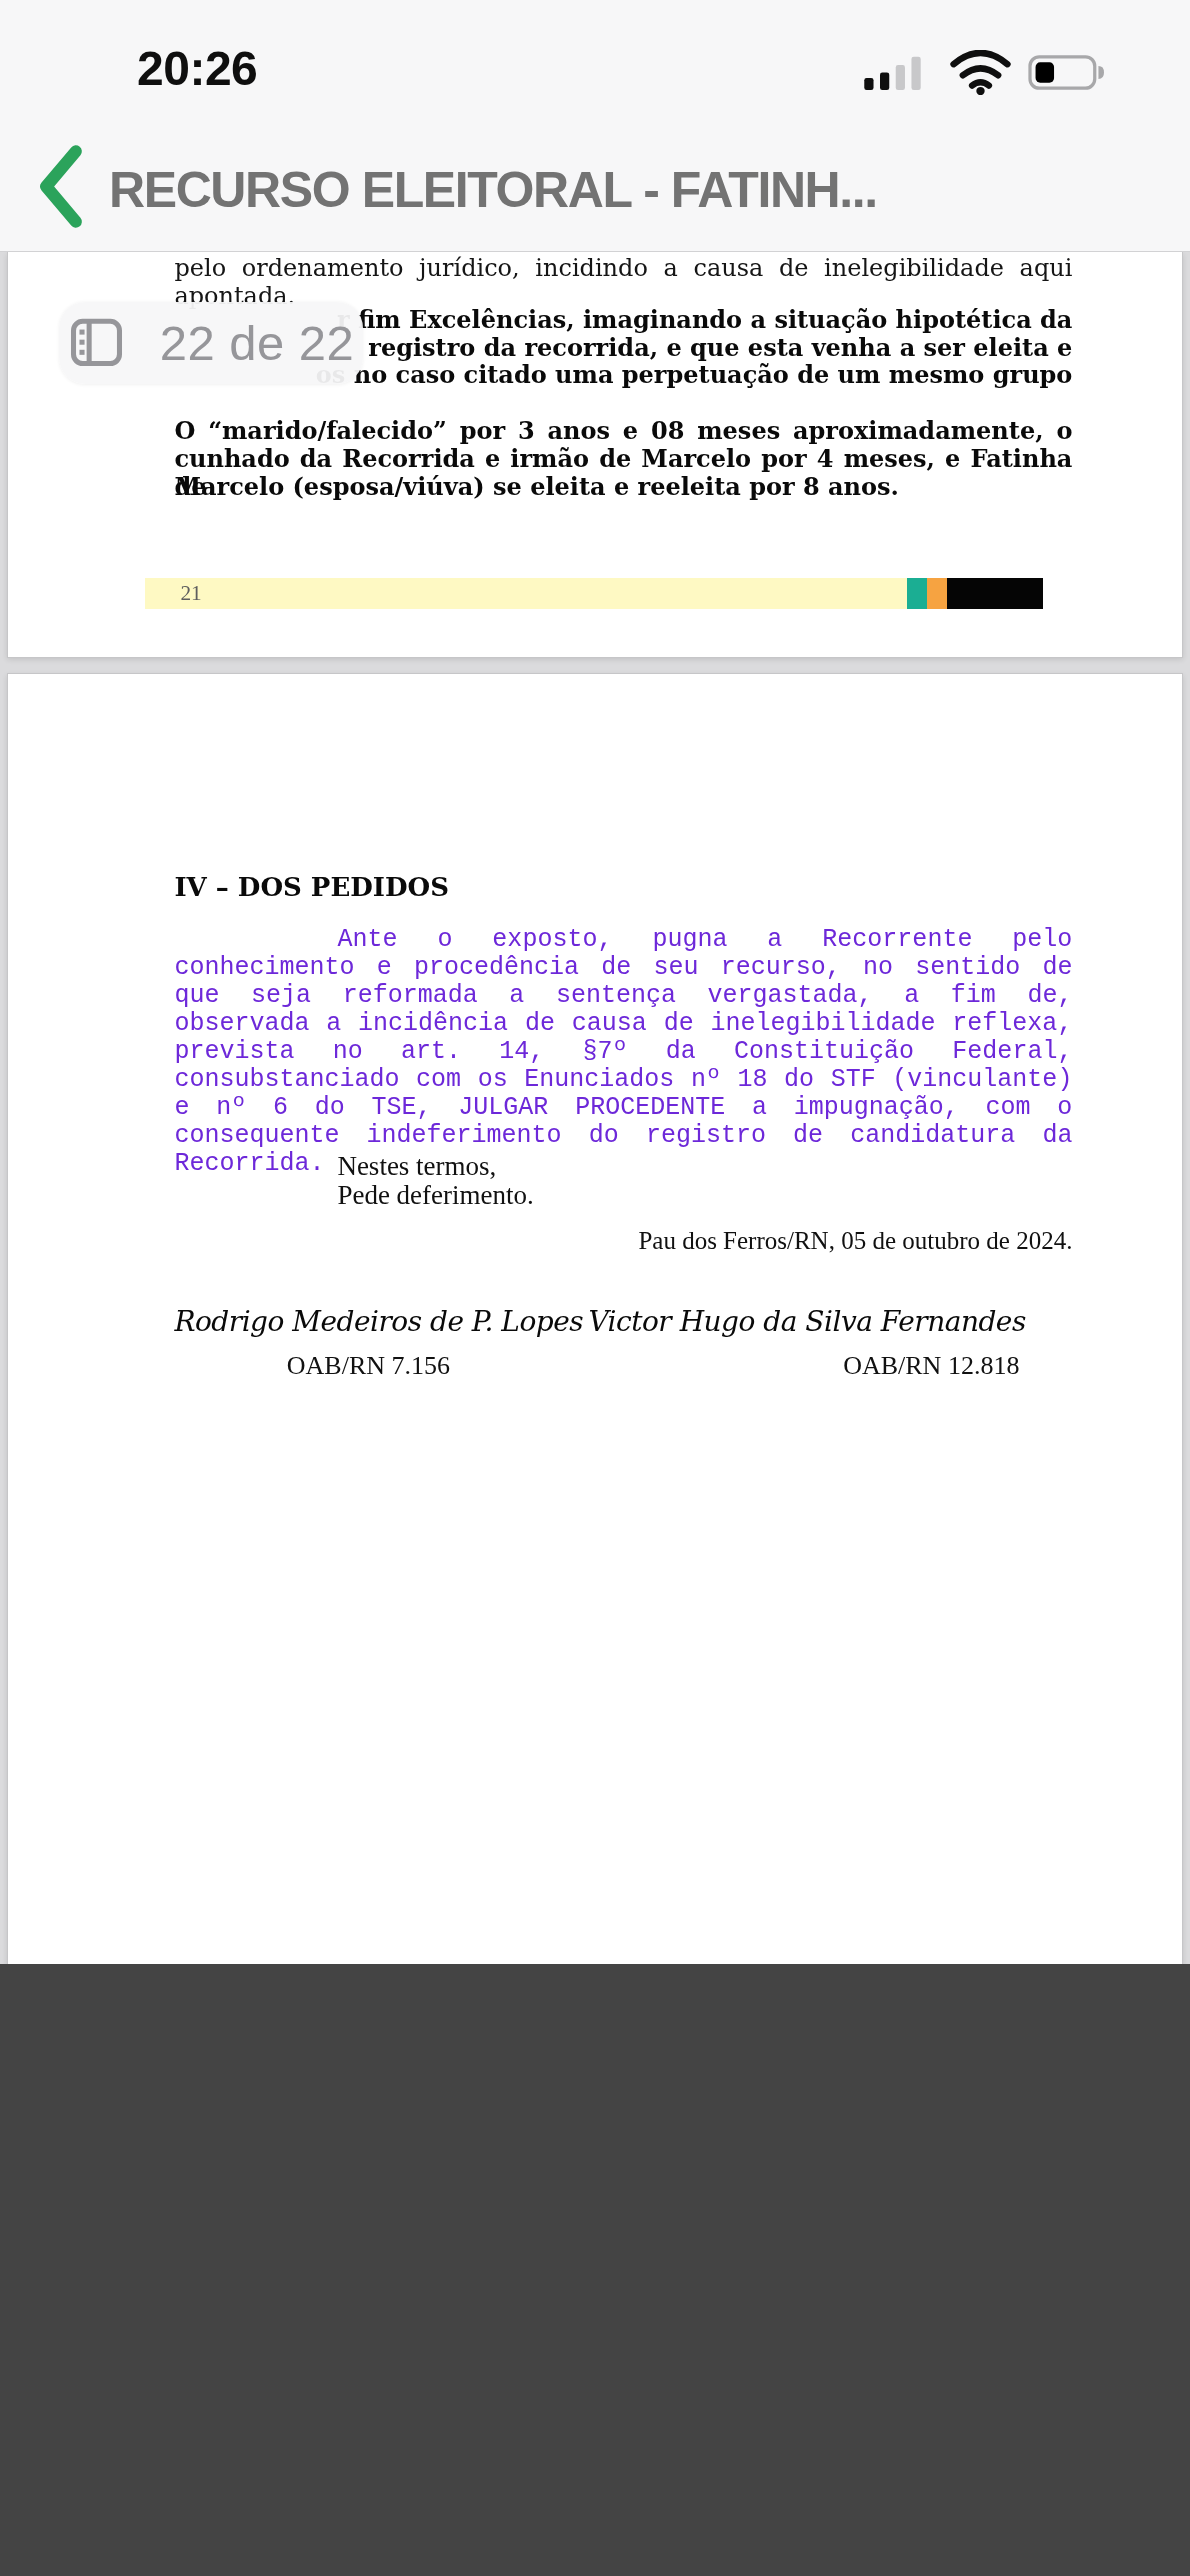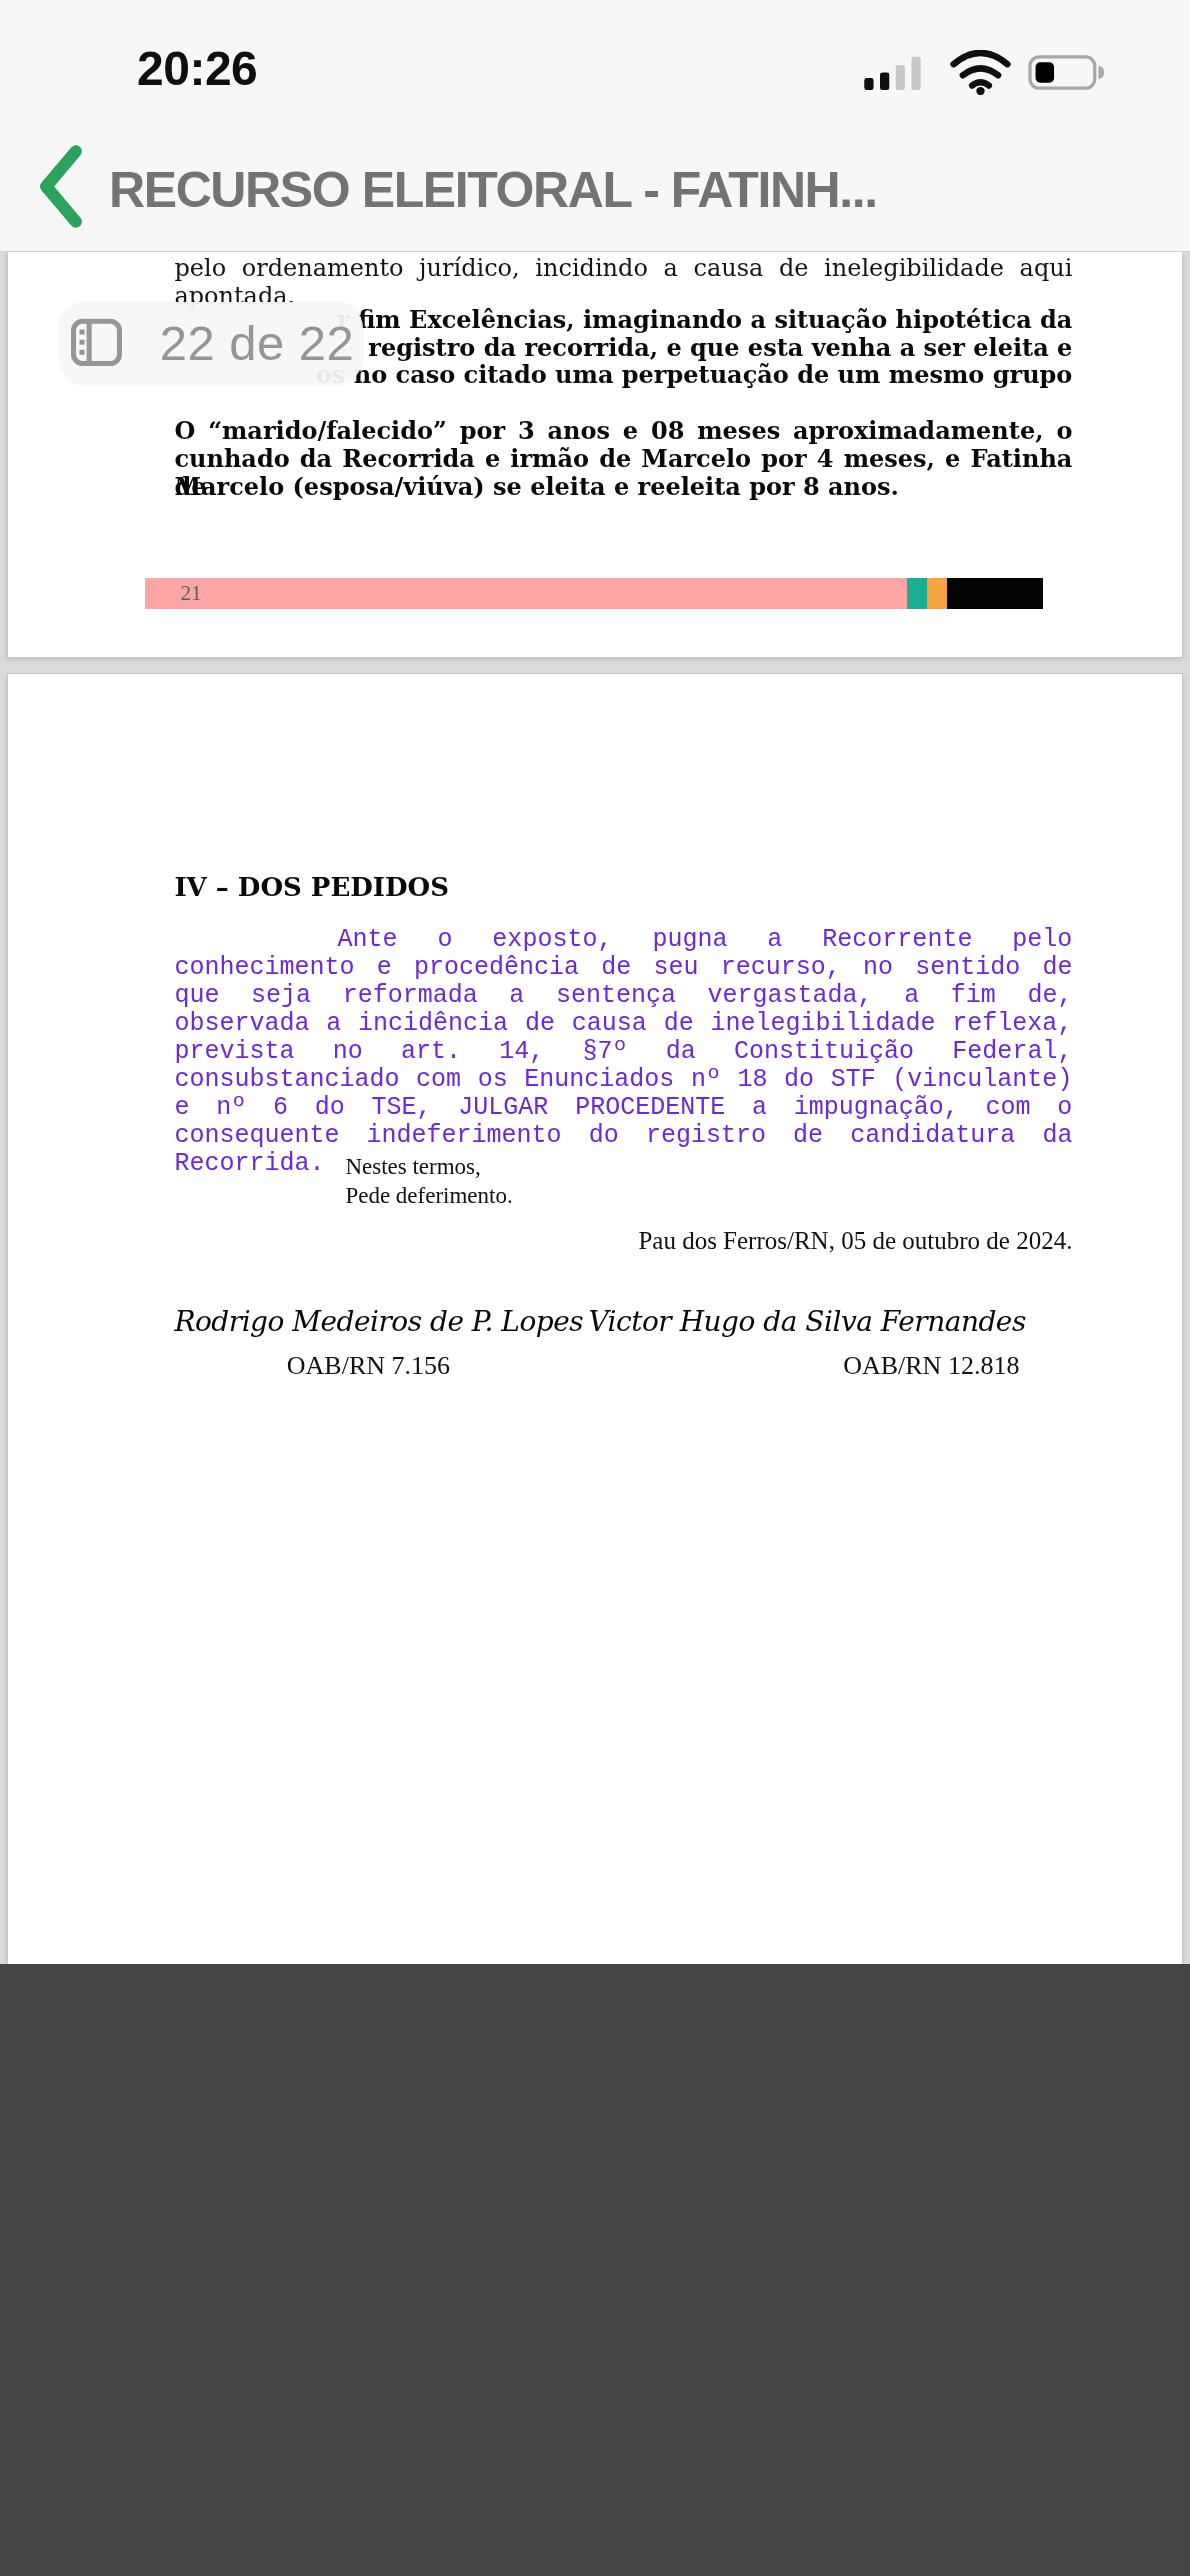--- a/index.html
+++ b/index.html
@@ -24,30 +24,30 @@
   .page1{top:0;height:406px;border-top:none;}
   .page2{top:421px;height:1666px;}
   
   .doc-line{position:absolute;left:166px;width:898px;height:28px;font-family:"DejaVu Serif",serif;color:#151515;}
   .intro{font-size:24px;line-height:28px;}
   .just{text-align:justify;text-align-last:justify;}
   .boldline{font-weight:700;font-size:24px;line-height:28px;color:#0a0a0a;}
   .ralign{text-align:right;}
   .p22-heading{position:absolute;left:166px;top:198px;font-family:"DejaVu Serif",serif;font-weight:700;font-size:26px;color:#0a0a0a;}
   .p22-body{position:absolute;left:166px;top:252px;width:898px;font-family:Liberation Mono, monospace;font-size:25px;line-height:28px;color:#6d28d9;text-align:justify;text-indent:163px;}
-  .p22-closing{position:absolute;left:329px;top:478px;font-family:"Liberation Serif",serif;font-size:23px;line-height:29px;color:#111;margin-left:8px;}
+  .p22-closing{position:absolute;left:329px;top:478px;font-family:"Liberation Serif",serif;font-size:27px;line-height:29px;color:#111;}
   .p22-date{position:absolute;left:166px;top:553px;width:898px;text-align:right;font-family:"Liberation Serif",serif;font-size:25px;color:#111;}
   .sig-block{position:absolute;top:631px;}
   .sig-name{font-family:"DejaVu Serif",serif;font-style:italic;font-size:28px;letter-spacing:-0.5px;color:#0a0a0a;white-space:nowrap;text-align:right;}
   .sig-oab{font-family:"Liberation Serif",serif;font-size:26px;color:#111;margin-top:13px;}
   .sig1{left:166px;width:388px;text-align:center;}
   .sig2{left:580px;width:431px;text-align:center;}
   .sig2 .sig-oab{text-align:right;}
   
-  .page-footer{position:absolute;left:137px;width:898px;height:31px;background:#fca5a5;display:flex;align-items:center;}
+  .page-footer{position:absolute;left:137px;width:898px;height:31px;background:#fef9c3;display:flex;align-items:center;}
   .pf-num{font-family:"Liberation Serif",serif;font-size:21.3px;color:#5E5E5E;margin-left:35px;flex:0 0 auto;}
   .pf-fill{flex:1 1 auto;}
   .pf-seg{height:31px;flex:0 0 auto;}
   
   .pill{position:absolute;left:59px;top:302px;width:304px;height:82px;border-radius:26px;
     background:rgba(247,247,248,0.94);box-shadow:0 0.9px 3.7px rgba(0,0,0,0.06);
     display:flex;align-items:center;justify-content:center;gap:35px;z-index:40;}
   .pill-label{font-size:49px;color:#96969A;letter-spacing:0.5px;}
   
   .toolbar{position:absolute;left:0;top:2353px;width:1191px;height:223px;background:#FAFAFB;border-top:1.9px solid #C9C9CB;box-sizing:border-box;}

